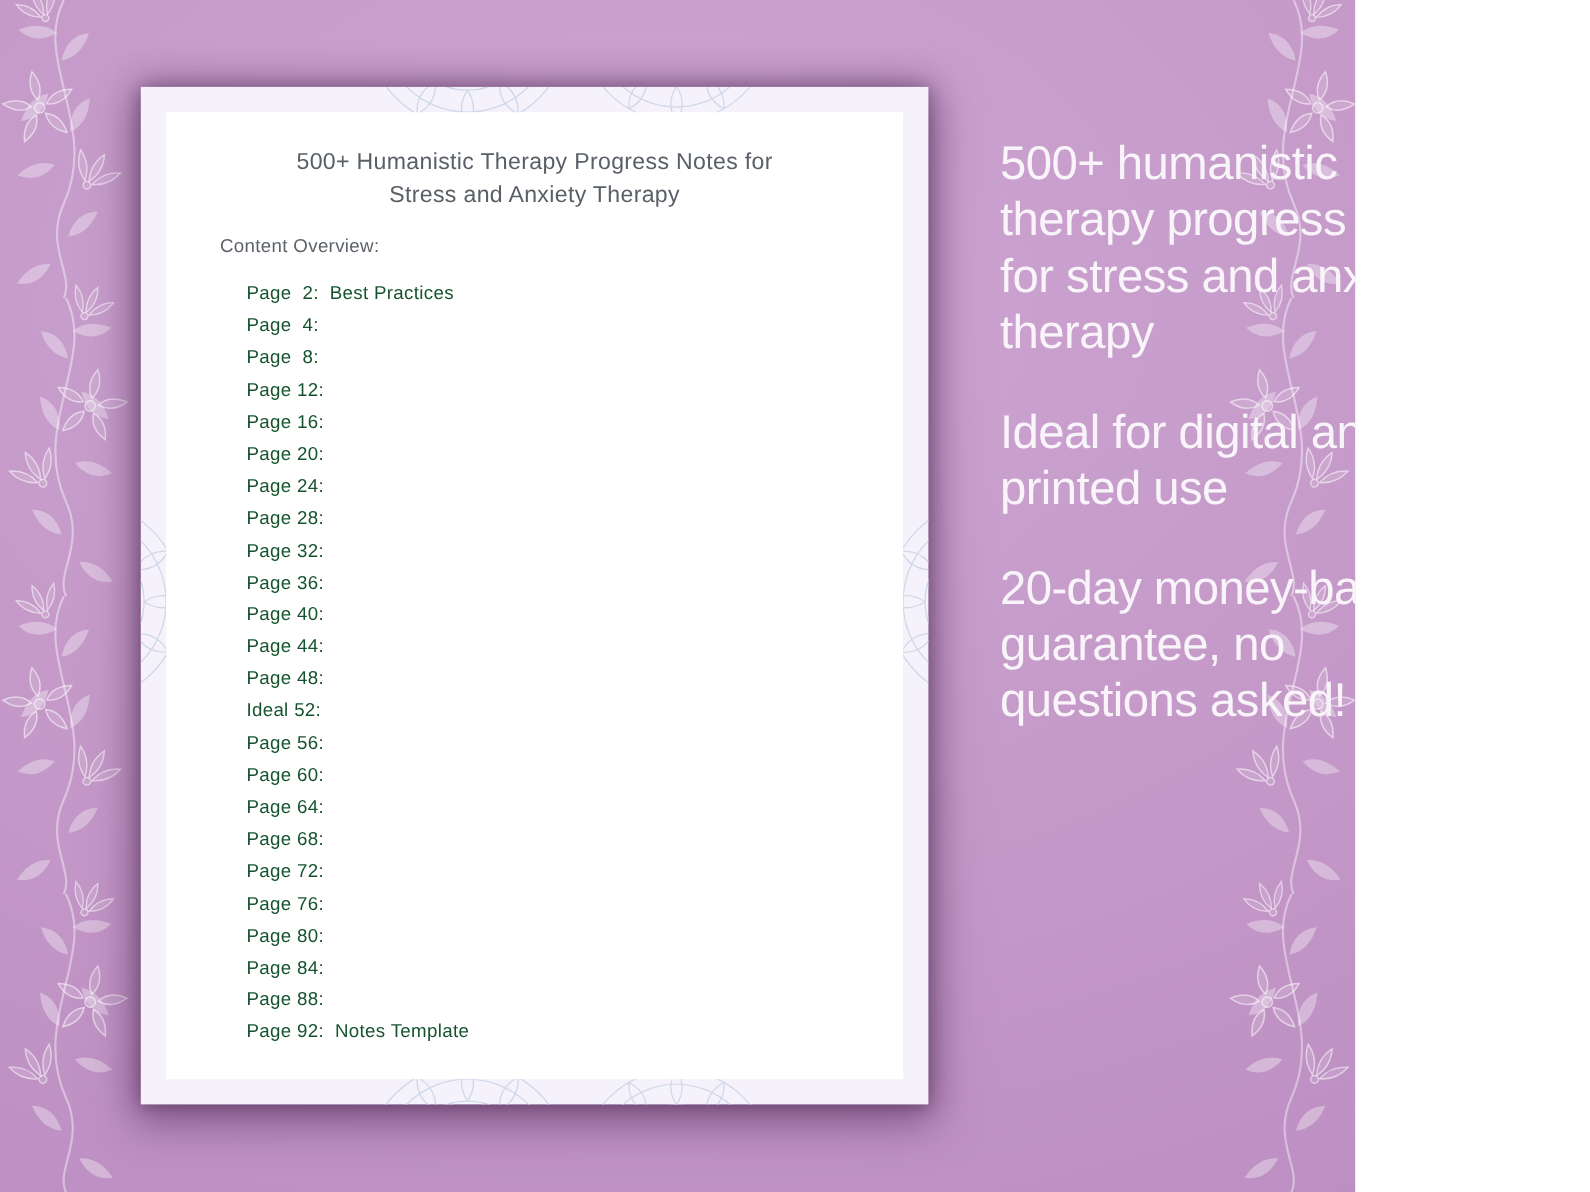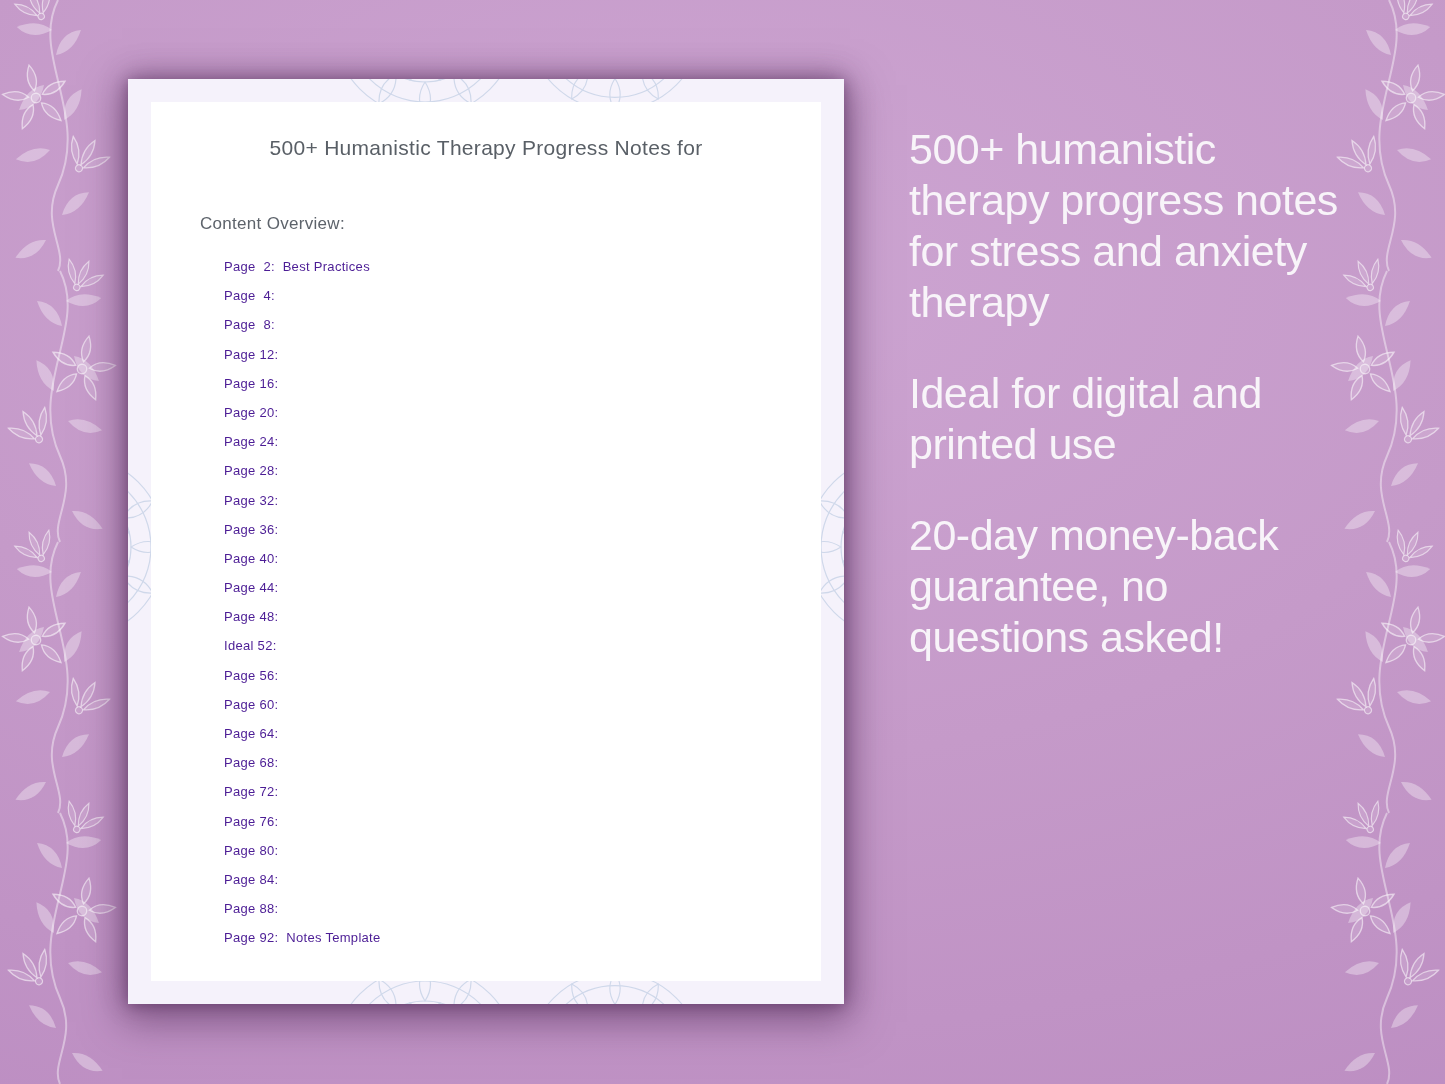--- a/index.html
+++ b/index.html
@@ -1,18 +1,18 @@
 <!DOCTYPE html>
 <html><head>
 <meta charset="utf-8">
 <style>
   html,body{margin:0;padding:0;}
   .stage{
     position:relative;
-    width:1445px;height:1084px;
+    width:1232px;height:1084px;
     overflow:hidden;
     background:radial-gradient(120% 95% at 48% 25%, #cda5d2 0%, #c59ac9 48%, #bb8cc1 100%);
     font-family:"Liberation Sans", sans-serif;
   }
   svg{display:block;}
   
   .vine{position:absolute;top:0;height:1084px;width:130px;}
   .vine-left{left:-6px;}
   .vine-right{right:-8px;transform:scaleX(-1);}
   .vn-stem{stroke:rgba(255,255,255,.42);stroke-width:2;fill:none;}
@@ -39,21 +39,21 @@
     text-align:center;font-size:21px;line-height:30px;
     color:#595f66;letter-spacing:.3px;
   }
   .overview{
     position:absolute;left:49px;top:112px;
     font-size:17px;color:#5d636b;letter-spacing:.3px;
   }
   .toc{position:absolute;left:73px;top:150px;}
   .toc-item{
     display:block;height:29.2px;line-height:29.2px;
-    font-size:13px;color:#4c1d95;letter-spacing:.3px;
+    font-size:17px;color:#14532d;letter-spacing:.3px;
     white-space:pre;
   }
   
   .marketing{
     position:absolute;left:897px;top:124px;width:460px;
   }
   .bullet{
     margin:0 0 40px 12px;
     font-size:43px;line-height:51px;font-weight:300;
     color:#f8f4f9;letter-spacing:-0.5px;
@@ -156,20 +156,21 @@
     <svg class="mandala-pos m-left mnd" width="300" height="300">
       <use href="#mandala" transform="translate(150 150)"></use>
     </svg>
     <svg class="mandala-pos m-right mnd" width="300" height="300">
       <use href="#mandala" transform="translate(150 150)"></use>
     </svg>
 
     <div class="sheet">
       <div class="doc-title">
           <div class="doc-title-line">500+ Humanistic Therapy Progress Notes for</div>
+          <div class="doc-title-line">Stress and Anxiety Therapy</div>
         </div>
       <div class="overview">Content Overview:</div>
       <div class="toc">
           <span class="toc-item">Page  2:  Best Practices</span>
           <span class="toc-item">Page  4:</span>
           <span class="toc-item">Page  8:</span>
           <span class="toc-item">Page 12:</span>
           <span class="toc-item">Page 16:</span>
           <span class="toc-item">Page 20:</span>
           <span class="toc-item">Page 24:</span>

